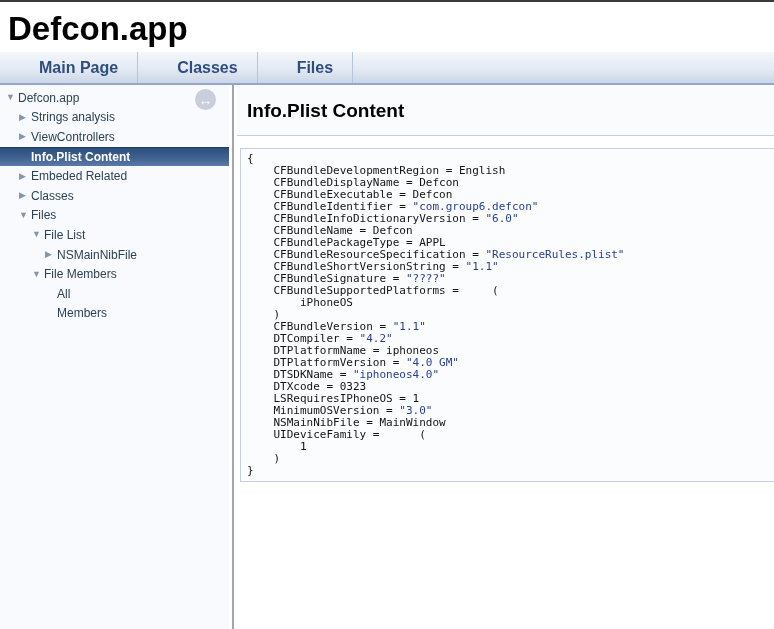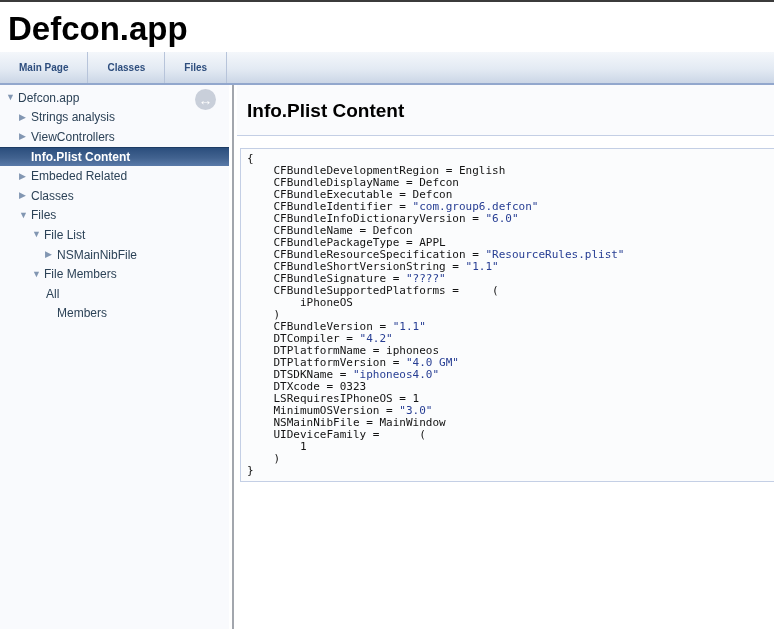--- a/index.html
+++ b/index.html
@@ -10,21 +10,21 @@
   
   .titlebar { padding: 8px 0 4px 8px; background: #fff; }
   .project-name { font-size: 33px; font-weight: bold; color: #000; letter-spacing: 0px; }
 
   
   .tabbar { height: 33px; display: flex; align-items: stretch;
     background: linear-gradient(to bottom, #f4f7fb 0%, #e3eaf3 55%, #cbd6e6 100%);
     border-bottom: 2px solid #92a7cd; }
   .tab { display: flex; align-items: center; padding: 0 19px;
     border-right: 1px solid #b7c4da; cursor: pointer; }
-  .tab span { font-size: 10px; font-weight: bold; color: #2e4e7e; }
+  .tab span { font-size: 16px; font-weight: bold; color: #2e4e7e; margin-left: 20px; }
   .tab.active { background: linear-gradient(to bottom, #33517f 0%, #46669c 60%, #5878ae 100%); }
   .tab.active span { color: #fff; }
 
   
   .layout { display: flex; height: 594px; }
 
   
   .sidebar { width: 229px; background: #f9fafd; position: relative; padding-top: 3px; flex: none; }
   .nav-row { height: 19.6px; display: flex; align-items: center; cursor: pointer; }
   .nav-row .arrow { width: 13px; flex: none; font-size: 9px; color: #8296b2; text-align: left;
@@ -110,21 +110,21 @@
           <span class="lbl">File List</span>
         </div>
         <div class="nav-row" style="padding-left: 44px;">
           <span class="arrow">▶</span>
           <span class="lbl">NSMainNibFile</span>
         </div>
         <div class="nav-row" style="padding-left: 31px;">
           <span class="arrow">▼</span>
           <span class="lbl">File Members</span>
         </div>
-        <div class="nav-row" style="padding-left: 33px;">
+        <div class="nav-row" style="padding-left: 44px;">
           <span class="arrow"></span>
           <span class="lbl">All</span>
         </div>
         <div class="nav-row" style="padding-left: 44px;">
           <span class="arrow"></span>
           <span class="lbl">Members</span>
         </div>
       </div>
   </div>
 

